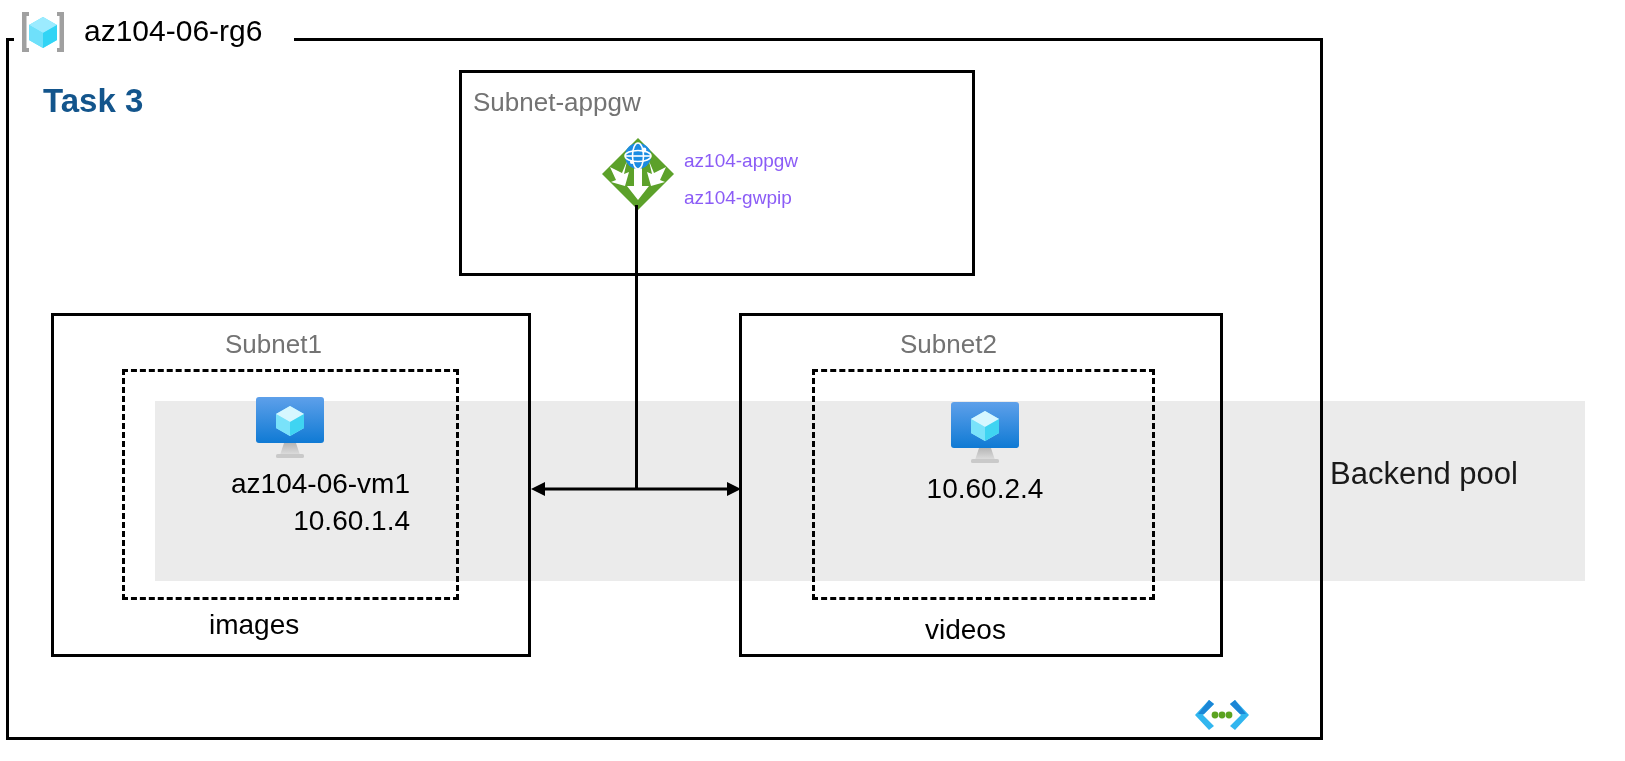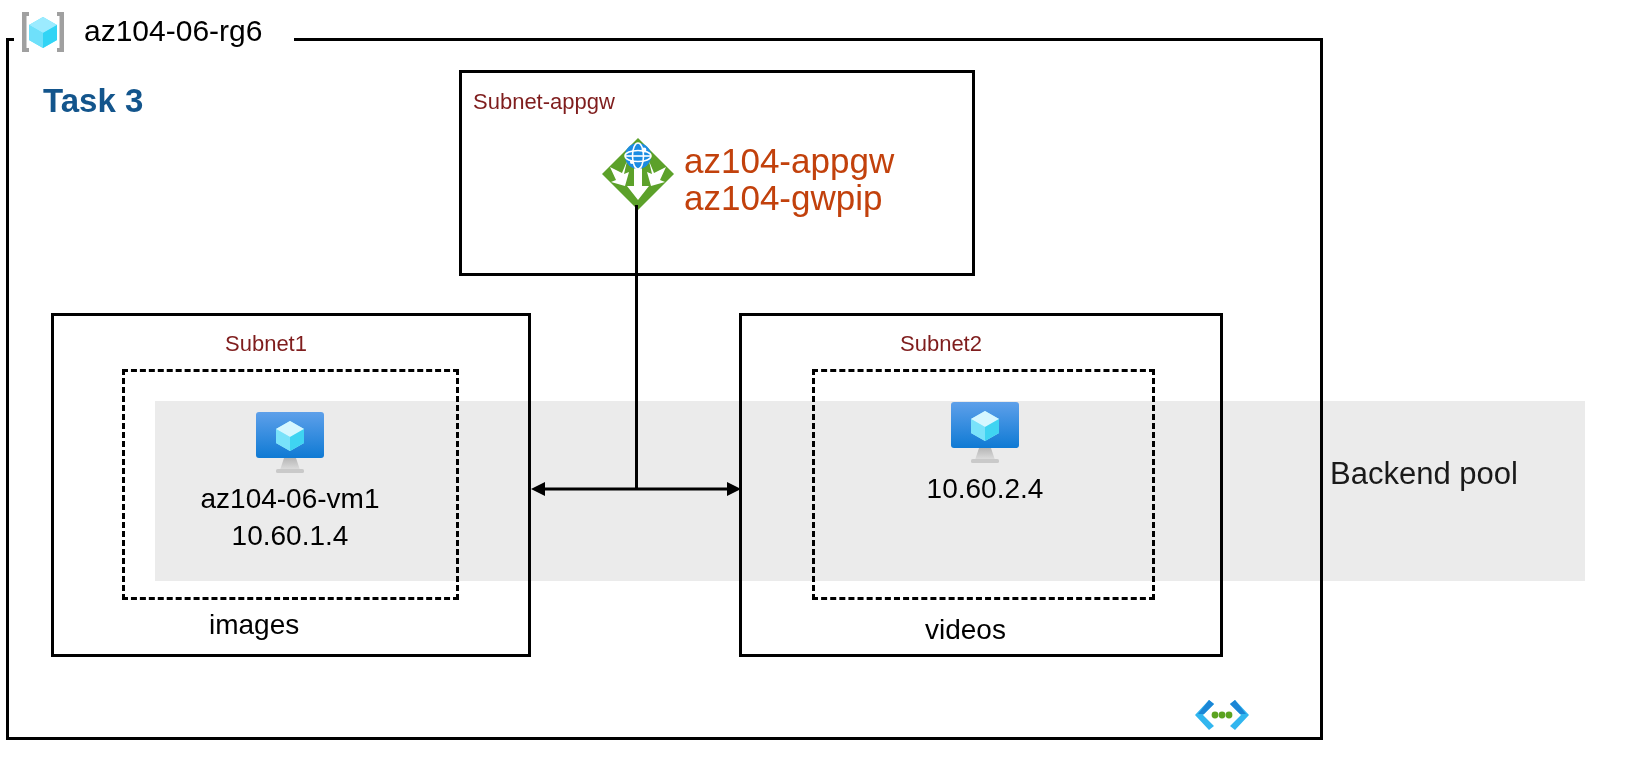--- a/index.html
+++ b/index.html
@@ -88,23 +88,23 @@
 
   
   .subnet-box {
     position: absolute;
     box-sizing: border-box;
     border: 3px solid #000000;
     background: transparent;
   }
   .subnet-title {
     position: absolute;
-    font-size: 22px;
+    font-size: 26px;
     line-height: 36px;
-    color: #7f1d1d;
+    color: #737373;
     white-space: nowrap;
   }
 
   
   #subnet-appgw-box {
     left: 459px;
     top: 70px;
     width: 516px;
     height: 206px;
   }
@@ -156,21 +156,21 @@
     width: 343px;
     height: 231px;
   }
 
   
   .vm-block {
     position: absolute;
     text-align: center;
     width: 240px;
   }
-  #vm1-block { left: 170px; top: 410px; }
+  #vm1-block { left: 170px; top: 395px; text-align: right; }
   #vm2-block { left: 865px; top: 400px; }
 
   .vm-icon {
     width: 72px;
     height: 64px;
     margin: 0 auto 6px auto;
     display: block;
   }
   .vm-name, .vm-ip {
     font-size: 28px;
@@ -197,23 +197,23 @@
     top: 136px;
     width: 76px;
     height: 76px;
   }
   #appgw-texts {
     position: absolute;
     left: 684px;
     top: 142px;
   }
   .appgw-line {
-    font-size: 35px;
+    font-size: 19px;
     line-height: 37px;
-    color: #c2410c;
+    color: #8b5cf6;
     white-space: nowrap;
   }
 
   
   #connector-vertical {
     position: absolute;
     left: 635px;
     top: 205px;
     width: 3px;
     height: 284px;

